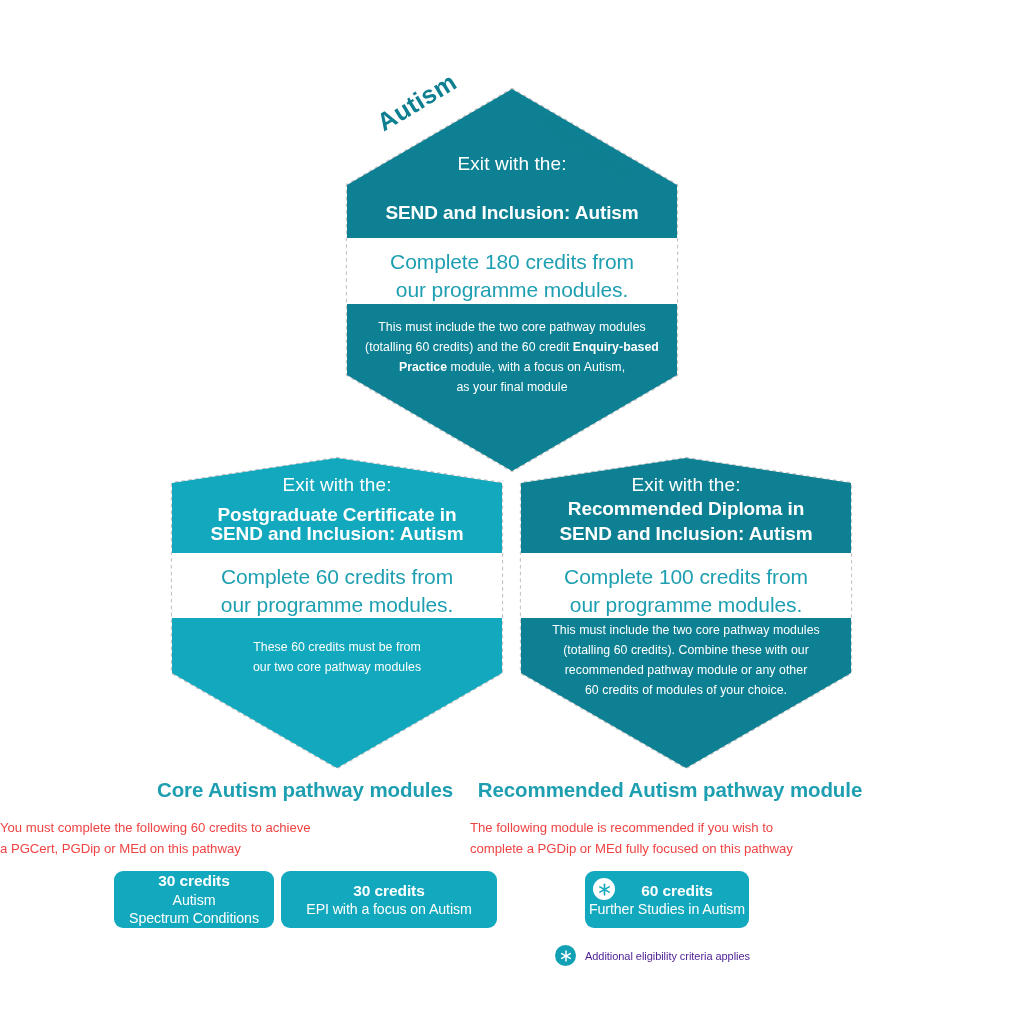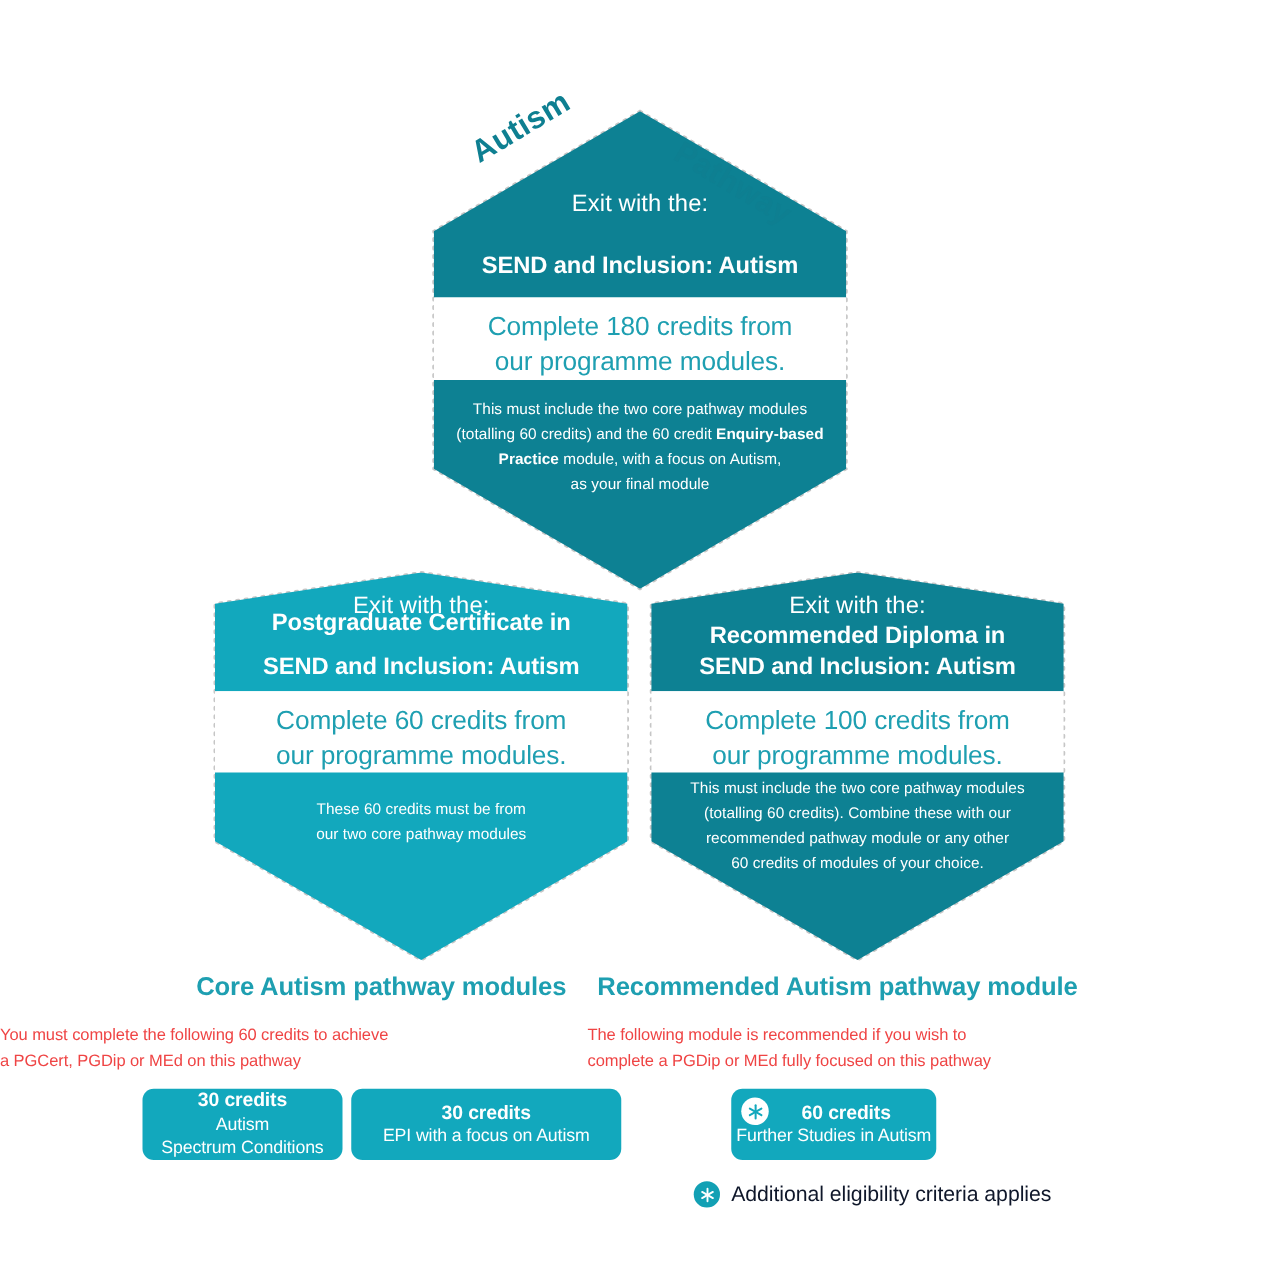--- a/index.html
+++ b/index.html
@@ -111,21 +111,21 @@
     position:absolute;
     display:flex;align-items:center;gap:9px;
   }
   .foot-circle{
     width:21px;height:21px;border-radius:50%;
     background:#12a0b4;
     display:flex;align-items:center;justify-content:center;
     flex:0 0 auto;
   }
   .foot-text{
-    font-size:17px;color:#0f172a;white-space:nowrap;letter-spacing:-.05px;
+    font-size:11px;color:#4c1d95;white-space:nowrap;letter-spacing:-.05px;
   }
 </style>
 </head>
 <body>
 
 <div id="stage">
 
   <div class="hex" id="hex-med" style="left:347px;top:89px;width:330px;height:382px;">
     <svg class="hex-svg" width="330" height="382" viewBox="0 0 330 382">
       <defs>
@@ -166,21 +166,21 @@
       </defs>
       <polygon points="165,0 330,25 330,215 165,310 0,215 0,25" fill="none" stroke="#c6c6c6" stroke-width="2.4" stroke-dasharray="1.6 5.2" stroke-linecap="round"></polygon>
       <g clip-path="url(#clip-pgcert)">
         <rect x="-4" y="-4" width="338" height="99" fill="#12a8bd"></rect>
         <rect x="-4" y="95" width="338" height="65" fill="#ffffff"></rect>
         <rect x="-4" y="160" width="338" height="160" fill="#12a8bd"></rect>
       </g>
     </svg>
 
     <div class="hex-text exit-lead" style="top:14px;">Exit with the:</div>
-    <div class="hex-text exit-title" style="top:28px;">Postgraduate Certificate in</div>
+    <div class="hex-text exit-title" style="top:44px;">Postgraduate Certificate in</div>
     <div class="hex-text exit-title" style="top:63px;">SEND and Inclusion: Autism</div>
 
     <div class="hex-text credits-line" style="top:105px;">Complete 60 credits from</div>
     <div class="hex-text credits-line" style="top:133px;">our programme modules.</div>
 
     <div class="hex-text detail" style="top:180px;">These 60 credits must be from</div>
     <div class="hex-text detail" style="top:200px;">our two core pathway modules</div>
   </div>
 
   <div class="hex" id="hex-pgdip" style="left:521px;top:458px;width:330px;height:310px;">

